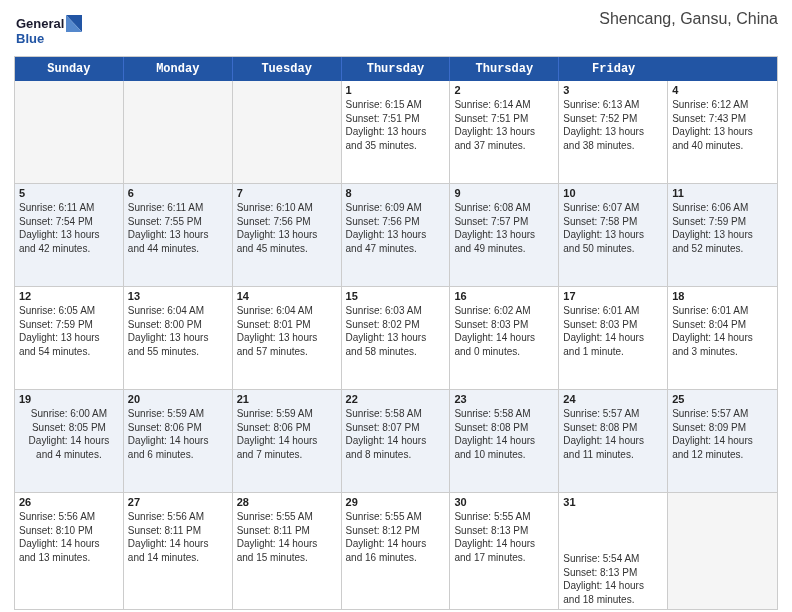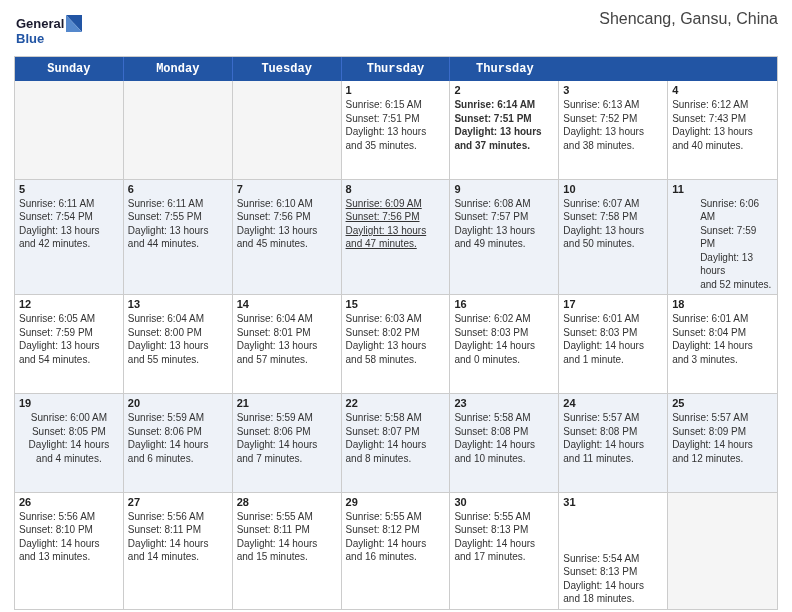--- a/index.html
+++ b/index.html
@@ -139,37 +139,38 @@
   </div>
 
   <div class="calendar">
 
     <div class="cal-header">
     <div class="cal-header-cell">Sunday</div>
         <div class="cal-header-cell">Monday</div>
         <div class="cal-header-cell">Tuesday</div>
         <div class="cal-header-cell">Thursday</div>
         <div class="cal-header-cell">Thursday</div>
+        <div class="cal-header-cell">Friday</div>
       </div>
 
     <div class="cal-body">
     <div class="cal-row">
           <div class="cal-cell empty"></div>
           <div class="cal-cell empty"></div>
           <div class="cal-cell empty"></div>
           <div class="cal-cell">
             <div class="day-num">1</div>
             <div class="cell-info" style="white-space: pre-line;">Sunrise: 6:15 AM
 Sunset: 7:51 PM
 Daylight: 13 hours
 and 35 minutes.</div>
           </div>
           <div class="cal-cell">
             <div class="day-num">2</div>
-            <div class="cell-info" style="white-space: pre-line; font-weight: bold;">Sunrise: 6:14 AM
+            <div class="cell-info" style="white-space: pre-line;">Sunrise: 6:14 AM
 Sunset: 7:51 PM
 Daylight: 13 hours
 and 37 minutes.</div>
           </div>
           <div class="cal-cell">
             <div class="day-num">3</div>
             <div class="cell-info" style="white-space: pre-line;">Sunrise: 6:13 AM
 Sunset: 7:52 PM
 Daylight: 13 hours
 and 38 minutes.</div>
@@ -199,42 +200,42 @@
           </div>
           <div class="cal-cell">
             <div class="day-num">7</div>
             <div class="cell-info" style="white-space: pre-line;">Sunrise: 6:10 AM
 Sunset: 7:56 PM
 Daylight: 13 hours
 and 45 minutes.</div>
           </div>
           <div class="cal-cell">
             <div class="day-num">8</div>
-            <div class="cell-info" style="white-space: pre-line; text-decoration: underline;">Sunrise: 6:09 AM
+            <div class="cell-info" style="white-space: pre-line;">Sunrise: 6:09 AM
 Sunset: 7:56 PM
 Daylight: 13 hours
 and 47 minutes.</div>
           </div>
           <div class="cal-cell">
             <div class="day-num">9</div>
             <div class="cell-info" style="white-space: pre-line;">Sunrise: 6:08 AM
 Sunset: 7:57 PM
 Daylight: 13 hours
 and 49 minutes.</div>
           </div>
           <div class="cal-cell">
             <div class="day-num">10</div>
             <div class="cell-info" style="white-space: pre-line;">Sunrise: 6:07 AM
 Sunset: 7:58 PM
 Daylight: 13 hours
 and 50 minutes.</div>
           </div>
           <div class="cal-cell">
             <div class="day-num">11</div>
-            <div class="cell-info" style="white-space: pre-line; margin-left: 28px;">Sunrise: 6:06 AM
+            <div class="cell-info" style="white-space: pre-line;">Sunrise: 6:06 AM
 Sunset: 7:59 PM
 Daylight: 13 hours
 and 52 minutes.</div>
           </div>
         </div>
         <div class="cal-row">
           <div class="cal-cell">
             <div class="day-num">12</div>
             <div class="cell-info" style="white-space: pre-line;">Sunrise: 6:05 AM
 Sunset: 7:59 PM

